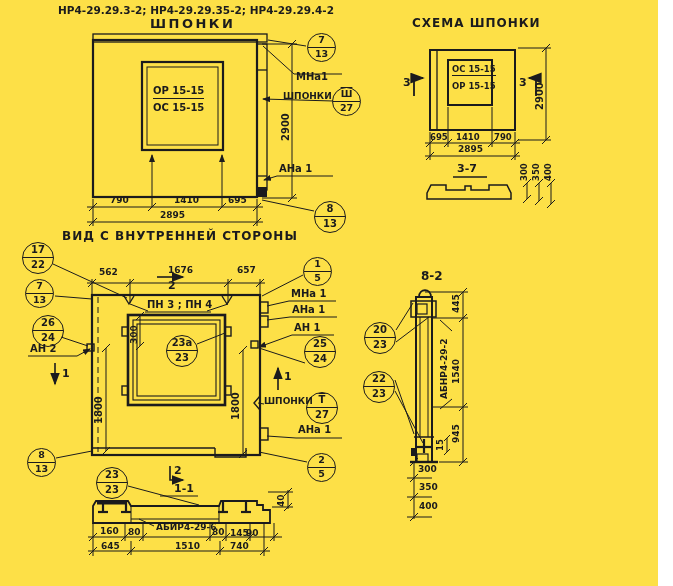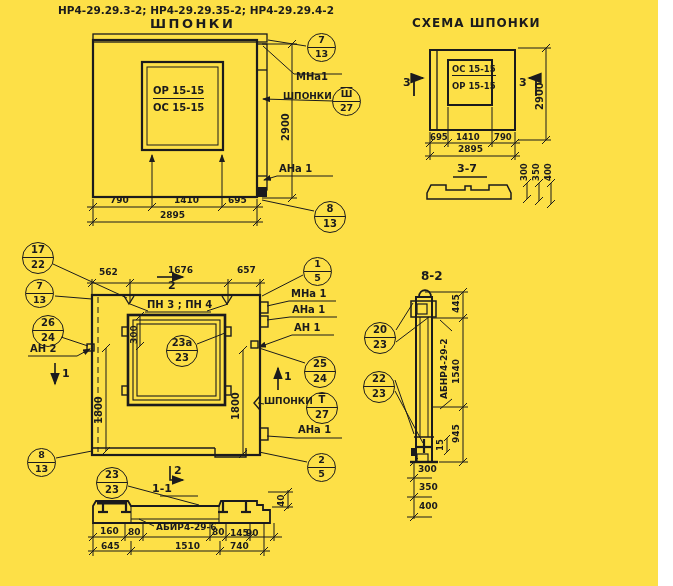--- a/index.html
+++ b/index.html
@@ -286,20 +286,21 @@
 <div class="t s10 u" style="left:153px;top:86px">ОР 15-15</div>
 <div class="t s10" style="left:153px;top:103px">ОС 15-15</div>
 <div class="t s9" style="left:110px;top:196px">790</div>
 <div class="t s9" style="left:174px;top:196px">1410</div>
 <div class="t s9" style="left:228px;top:196px">695</div>
 <div class="t s9" style="left:160px;top:211px">2895</div>
 <div class="t s10 rot" style="left:281px;top:141px">2900</div>
 <div class="t s10" style="left:296px;top:72px">МНа1</div>
 <div class="t s9" style="left:283px;top:92px">ШПОНКИ</div>
 <div class="t s10" style="left:279px;top:164px">АНа 1</div>
+<div class="t s12 ls1" style="left:62px;top:230px">ВИД С ВНУТРЕННЕЙ СТОРОНЫ</div>
 <div class="co sm" style="left:307px;top:33px">
       <span class="a">7</span>
       <span class="b">13</span>
     </div>
 <div class="co sm" style="left:332px;top:87px">
       <span class="a ovl">Ш</span>
       <span class="b">27</span>
     </div>
 <div class="co" style="left:314px;top:201px">
       <span class="a">8</span>
@@ -331,42 +332,42 @@
 <div class="t s9 rot" style="left:130px;top:344px">300</div>
 <div class="t s10 rot" style="left:94px;top:424px">1800</div>
 <div class="t s10 rot" style="left:231px;top:420px">1800</div>
 <div class="t s10" style="left:291px;top:289px">МНа 1</div>
 <div class="t s10" style="left:292px;top:305px">АНа 1</div>
 <div class="t s10" style="left:294px;top:323px">АН 1</div>
 <div class="t s11" style="left:284px;top:371px">1</div>
 <div class="t s9" style="left:264px;top:397px">ШПОНКИ</div>
 <div class="t s10" style="left:298px;top:425px">АНа 1</div>
 <div class="t s11" style="left:174px;top:465px">2</div>
-<div class="t s11" style="left:152px;top:483px">1-1</div>
+<div class="t s11" style="left:174px;top:483px">1-1</div>
 <div class="co" style="left:22px;top:242px">
       <span class="a">17</span>
       <span class="b">22</span>
     </div>
 <div class="co sm" style="left:25px;top:279px">
       <span class="a">7</span>
       <span class="b">13</span>
     </div>
 <div class="co" style="left:32px;top:315px">
       <span class="a">26</span>
       <span class="b">24</span>
     </div>
 <div class="co sm" style="left:27px;top:448px">
       <span class="a">8</span>
       <span class="b">13</span>
     </div>
 <div class="co sm" style="left:303px;top:257px">
       <span class="a">1</span>
       <span class="b">5</span>
     </div>
-<div class="co" style="left:304px;top:356px">
+<div class="co" style="left:304px;top:336px">
       <span class="a">25</span>
       <span class="b">24</span>
     </div>
 <div class="co" style="left:306px;top:392px">
       <span class="a ovl">Т</span>
       <span class="b">27</span>
     </div>
 <div class="co" style="left:166px;top:335px">
       <span class="a">23а</span>
       <span class="b">23</span>

